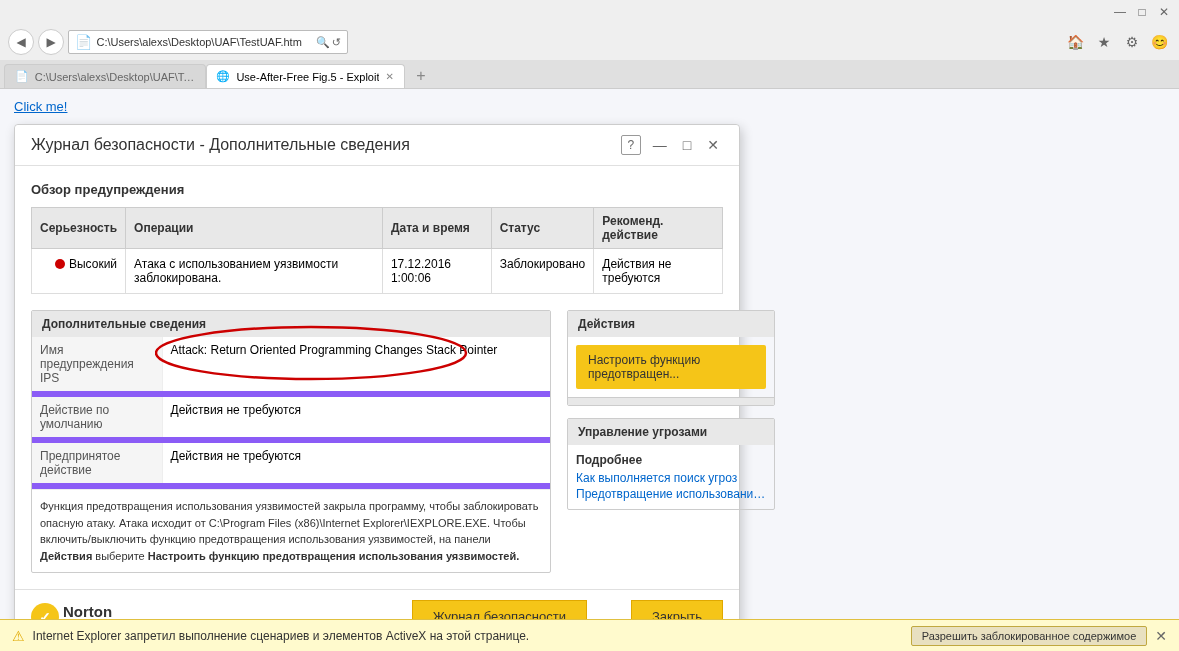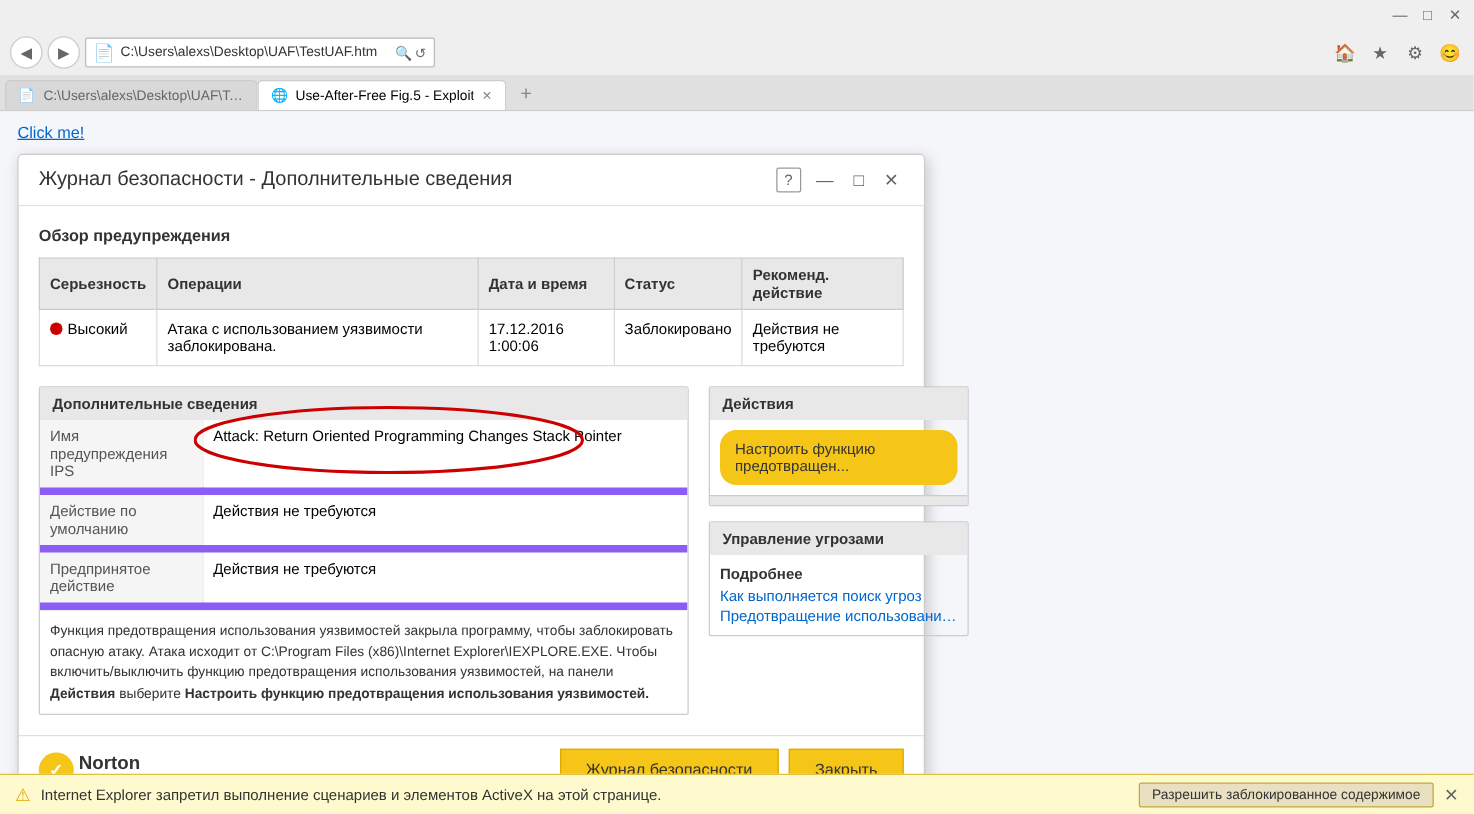--- a/index.html
+++ b/index.html
@@ -219,20 +219,21 @@
       height: 10px;
       background: #cc0000;
       border-radius: 50%;
       display: inline-block;
       margin-right: 4px;
     }
     .severity-cell {
       display: flex;
       align-items: center;
       white-space: nowrap;
+      justify-content: flex-end;
     }
 
     
     .two-col {
       display: flex;
       gap: 16px;
     }
     .left-col {
       flex: 0 0 520px;
     }
@@ -304,21 +305,21 @@
     }
     .actions-content {
       padding: 8px;
     }
     .action-btn {
       background: #f5c518;
       border: none;
       padding: 8px 12px;
       font-size: 12px;
       cursor: pointer;
-      border-radius: 13px;
+      border-radius: 2px;
       color: #333;
       width: 100%;
       text-align: left;
     }
     .scrollbar-area {
       height: 8px;
       background: #e8e8e8;
       border-top: 1px solid #ccc;
     }
 
@@ -409,20 +410,21 @@
     }
     .footer-btn {
       background: #f5c518;
       border: 1px solid #e0a800;
       padding: 8px 20px;
       font-size: 13px;
       cursor: pointer;
       border-radius: 0;
       color: #333;
       font-weight: 500;
+      margin-left: 36px;
     }
 
     
     .ie-infobar {
       position: absolute;
       bottom: 0;
       left: 0;
       right: 0;
       background: #fffacd;
       border-top: 1px solid #e0c040;

